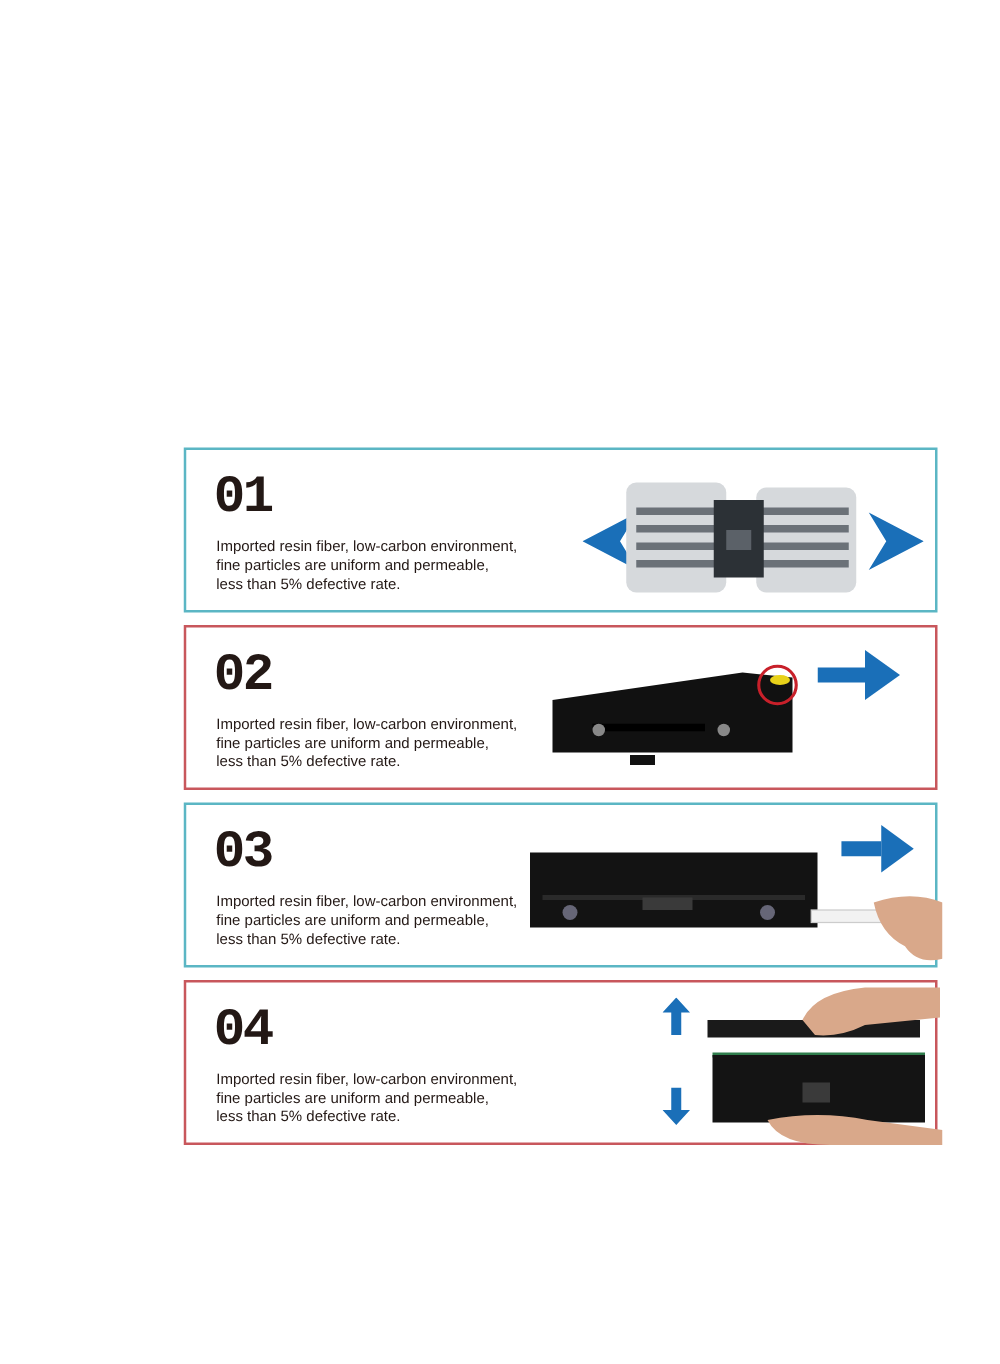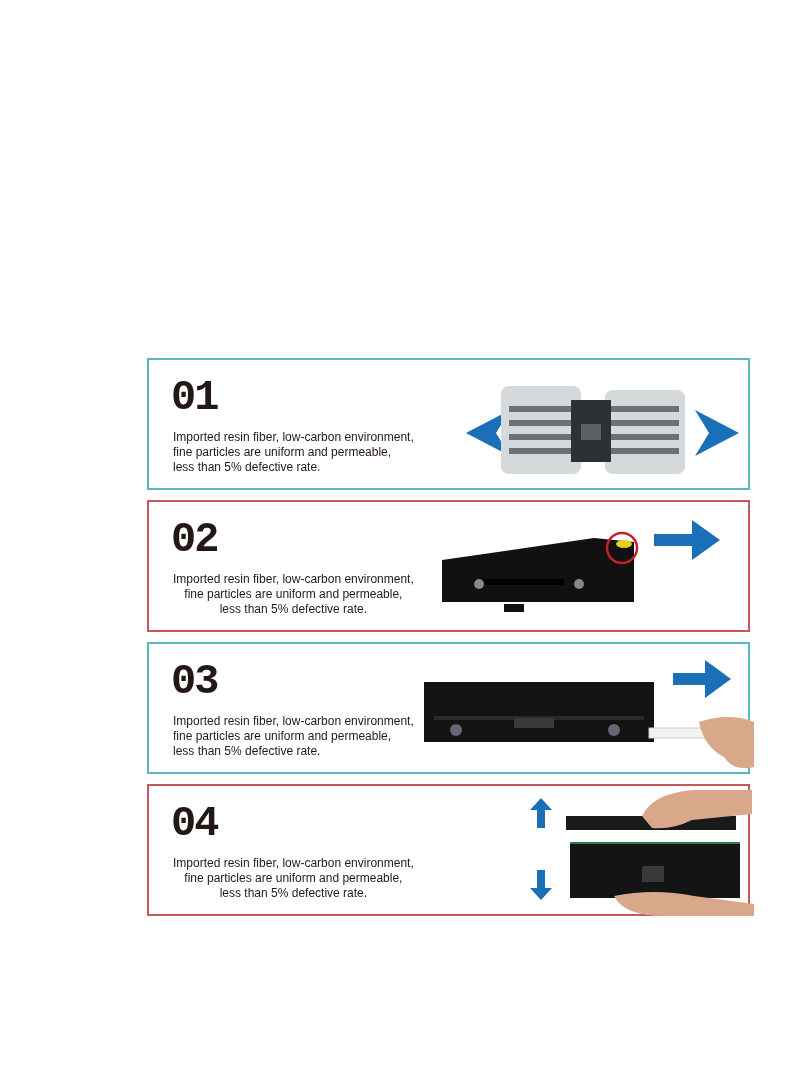--- a/index.html
+++ b/index.html
@@ -1,19 +1,19 @@
 <!DOCTYPE html>
 <html><head>
 <meta charset="utf-8">
 <style>
   html, body { margin:0; padding:0; background:#ffffff; }
   body { width:800px; height:1091px; position:relative; overflow:hidden; font-family:"Liberation Sans", sans-serif; }
   .panel { position:absolute; left:147px; width:603px; box-sizing:border-box; border:2px solid; background:#fff; }
   .panel.teal { border-color:#5bb6c4; }
-  .panel.red { border-color:#c8575c;text-align:center; }
+  .panel.red { border-color:#c8575c; }
   .num { position:absolute; left:22px; top:8px; font-family:Liberation Mono, monospace; font-weight:bold; font-size:42px; line-height:60px; color:#231815; letter-spacing:-2px; }
   .desc { position:absolute; left:24px; top:70px; font-size:12px; line-height:15px; color:#231815; white-space:pre-line; }
   .art { position:absolute; }
 </style>
 </head>
 <body>
 
 <div class="panel teal" style="top:358px;height:132px;">
   <div class="num">01</div>
   <div class="desc">Imported resin fiber, low-carbon environment,

